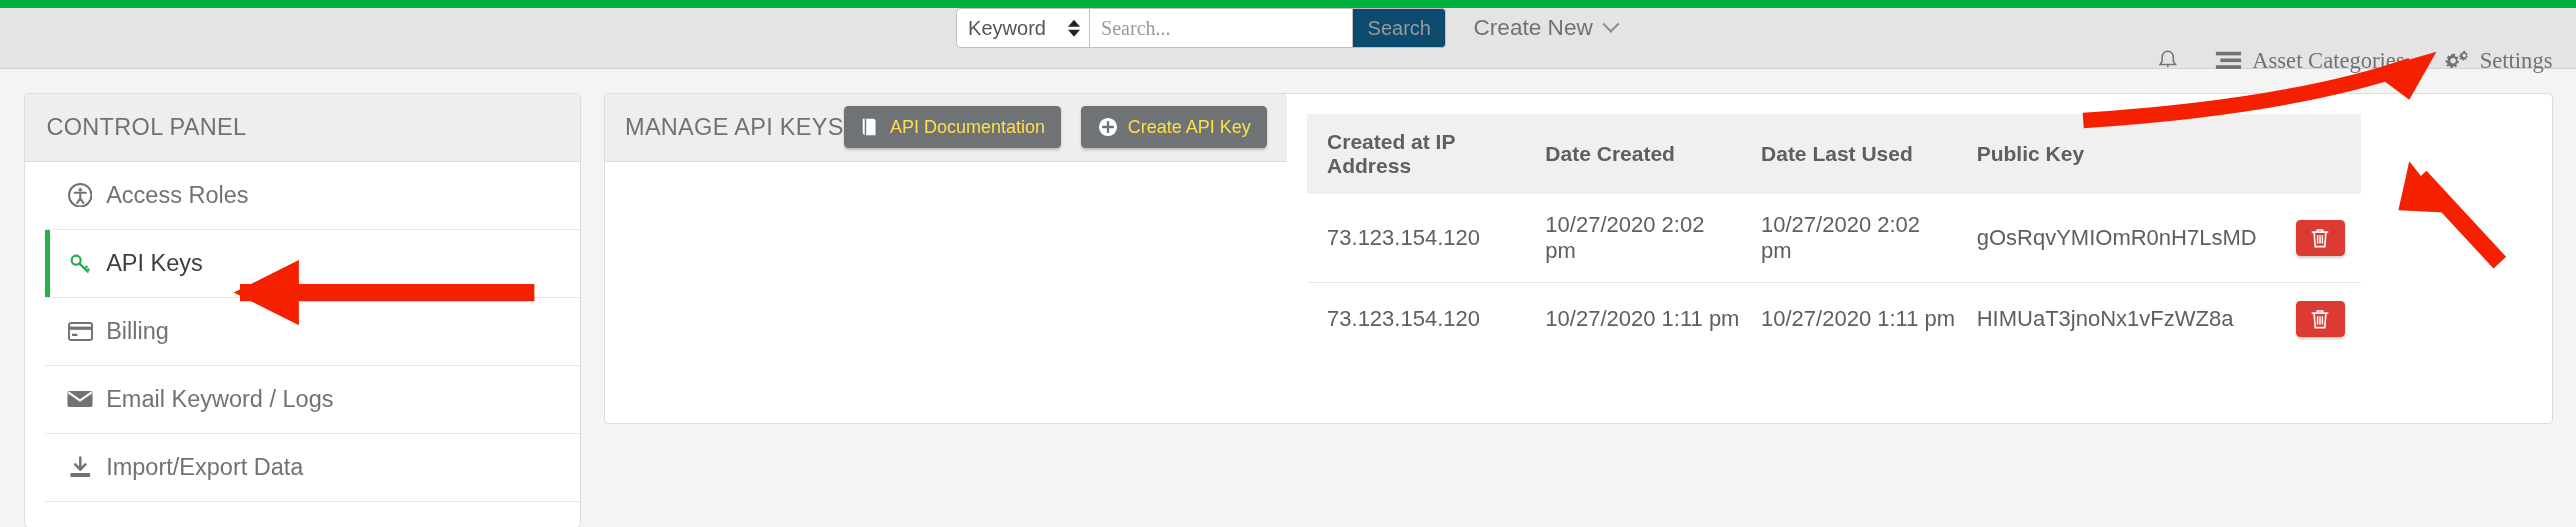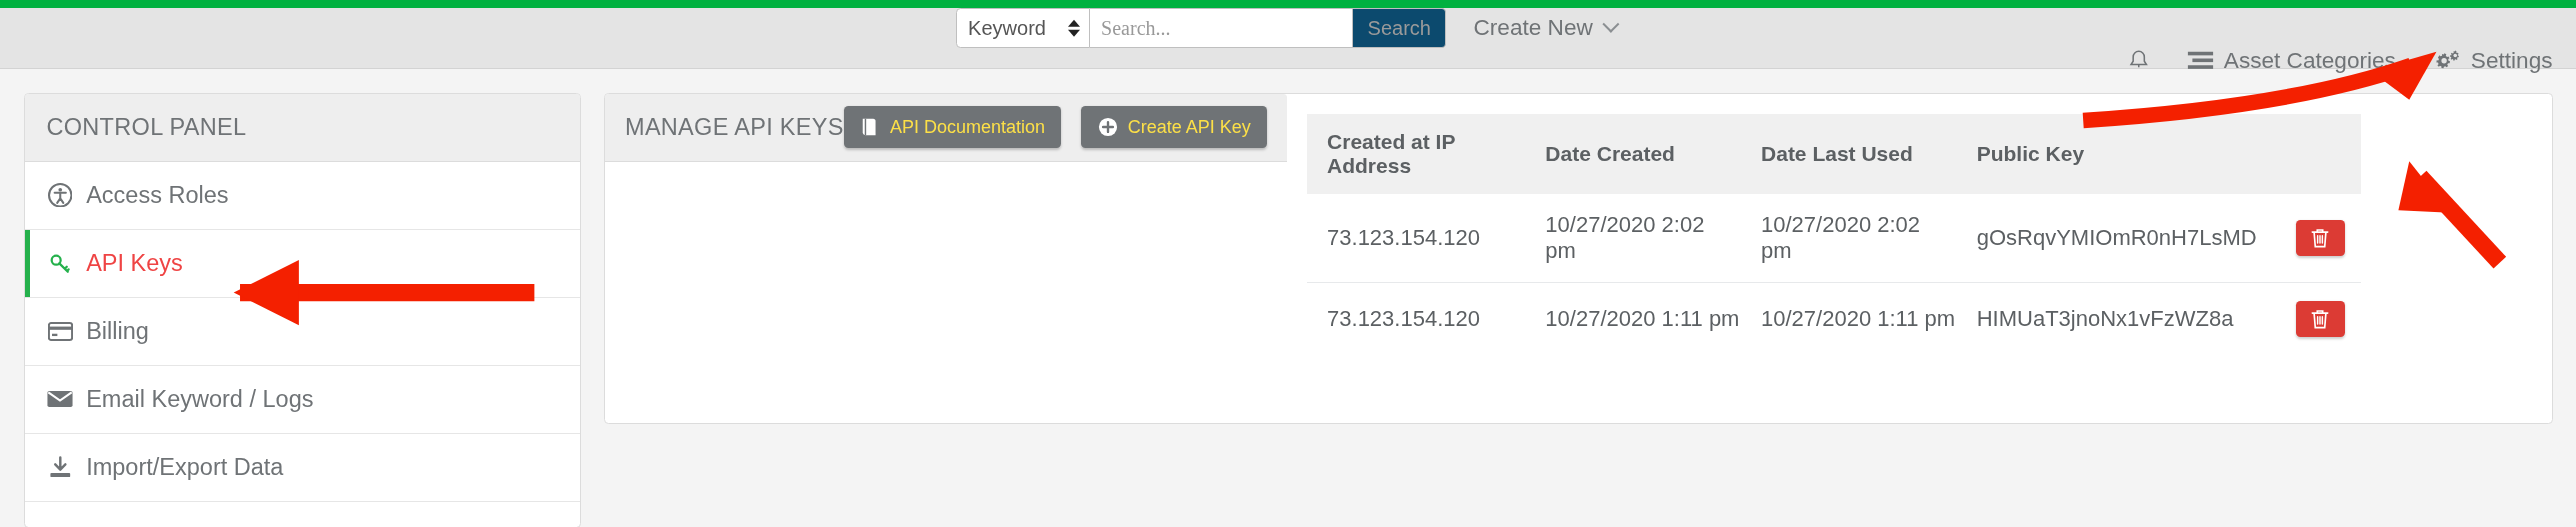--- a/index.html
+++ b/index.html
@@ -73,21 +73,21 @@
   }
   .chev-dn {
     width: 11.8px; height: 11.8px;
     border-right: 2.7px solid #8b8f92;
     border-bottom: 2.7px solid #8b8f92;
     transform: rotate(45deg) translate(-2.7px,-2.7px);
   }
 
   .hdr-right {
     margin-left: auto;
-    display: flex; align-items: center; gap: 36px;
+    display: flex; align-items: center; gap: 36px; font-family: Liberation Serif, serif;
   }
   .hdr-item {
     display: flex; align-items: center; gap: 10px;
     font-size: 22.6px; color: #6f7376;
     cursor: pointer;
   }
   .bell { width: 23.5px; height: 25px; }
 
   
   #body-wrap { display: flex; padding: 23.5px 23.5px 0 23.5px; gap: 23.5px; height: 458px; }
@@ -109,22 +109,23 @@
     color: #6f7376;
     letter-spacing: 0.3px;
   }
   .side-item {
     display: flex; align-items: center; gap: 12.7px;
     padding: 20px 22px;
     border-bottom: 0.9px solid #e6e6e6;
     font-size: 23.5px; color: #6f7376;
     cursor: pointer;
     position: relative;
-  }
-  .side-item.active { color: #ef4444; }
+    margin-left: 20px;
+  }
+  .side-item.active { color: #404040; }
   .side-item.active::before {
     content:""; position:absolute; left:0; top:0; bottom:0;
     width: 5.4px; background: #25b14c;
   }
   .side-ico { width: 27px; display:flex; align-items:center; justify-content:center; }
 
   
   #main {
     flex: 1;
     background: #fff;

